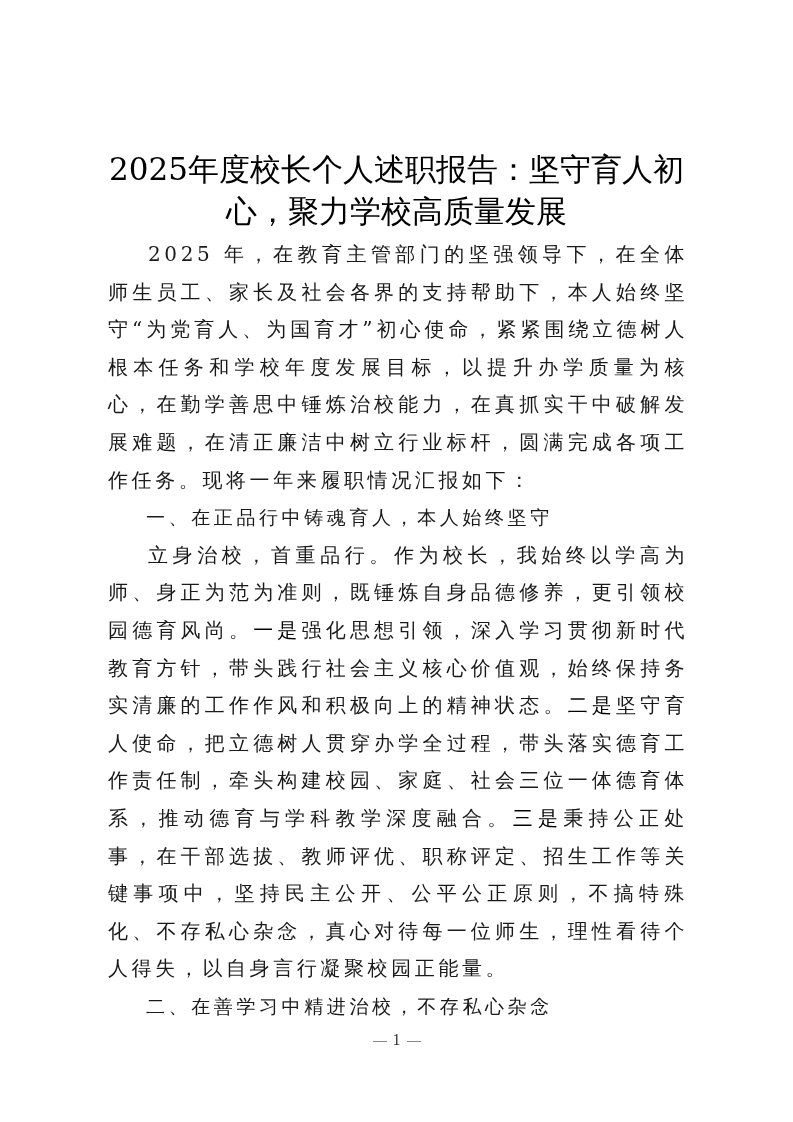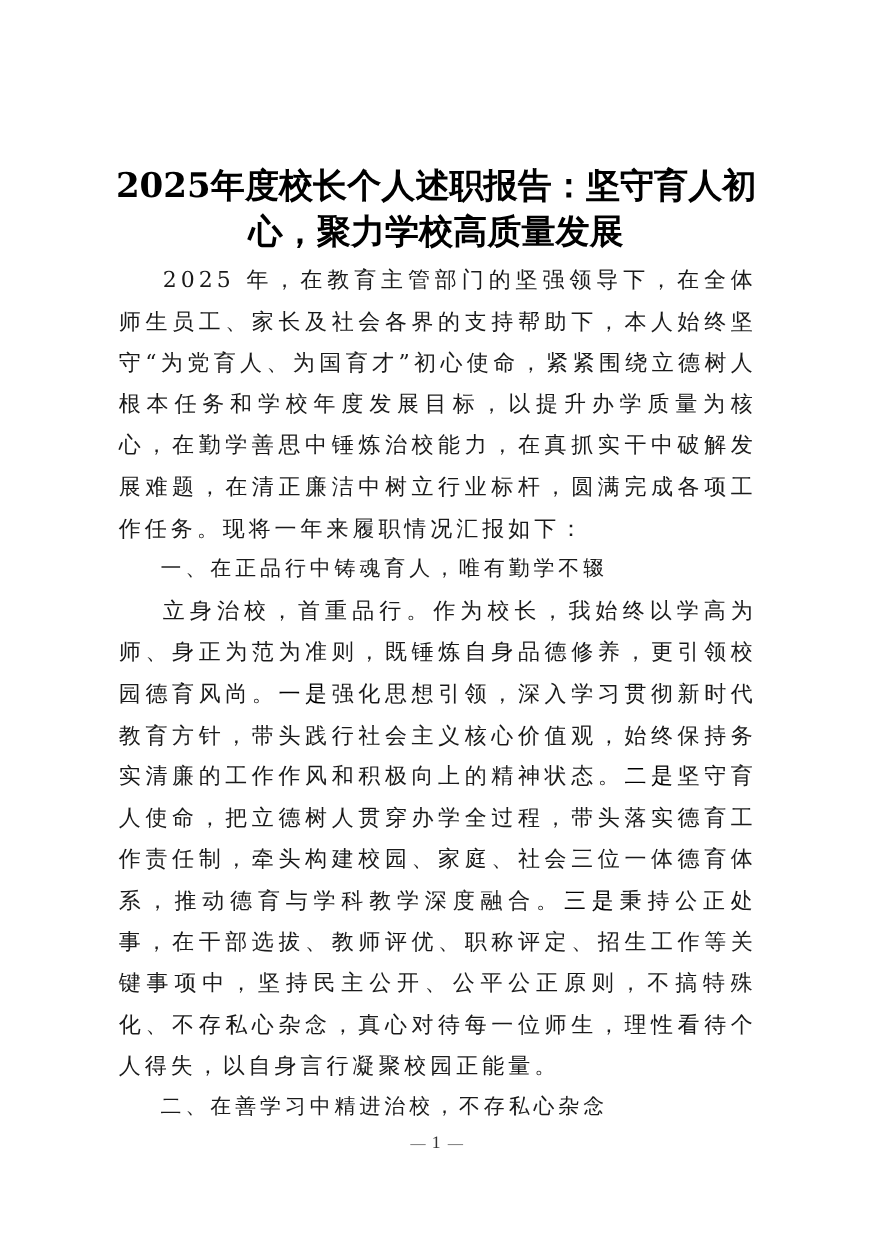--- a/index.html
+++ b/index.html
@@ -5,21 +5,21 @@
     html, body { margin: 0; padding: 0; background: #ffffff; }
     body { width: 793px; height: 1122px; position: relative; overflow: hidden; }
     .page {
       position: absolute; left: 0; top: 0; width: 793px; height: 1122px;
       background: #ffffff; color: #111111;
     }
     .title {
       position: absolute; left: 100px; top: 148px; width: 593px;
       text-align: center;
       font-family: "DejaVu Serif", "Liberation Serif", serif;
-      font-weight: bold; font-size: 31px; line-height: 42px;
+      font-weight: normal; font-size: 31px; line-height: 42px;
       letter-spacing: 0px; color: #000;
     }
     .body {
       position: absolute; left: 108px; top: 236px; width: 580px;
       font-family: "DejaVu Serif", "Liberation Serif", serif;
       font-size: 20px; line-height: 37.6px; color: #1a1a1a;
       letter-spacing: 3.6px;
     }
     .p { margin: 0; text-indent: 2em; text-align: justify; }
     .h { margin: 0; text-indent: 2em; font-family: "DejaVu Sans", "Liberation Sans", sans-serif; font-size: 19px; }
@@ -31,21 +31,21 @@
     .dash { display: inline-block; width: 14px; height: 1px; background: #888; vertical-align: middle; margin: 0 6px; }
   </style>
 </head>
 <body>
 
 <div class="page">
   <div class="title">2025年度校长个人述职报告：坚守育人初心，聚力学校高质量发展</div>
 
   <div class="body">
     <p class="p">2025 年，在教育主管部门的坚强领导下，在全体师生员工、家长及社会各界的支持帮助下，本人始终坚守“为党育人、为国育才”初心使命，紧紧围绕立德树人根本任务和学校年度发展目标，以提升办学质量为核心，在勤学善思中锤炼治校能力，在真抓实干中破解发展难题，在清正廉洁中树立行业标杆，圆满完成各项工作任务。现将一年来履职情况汇报如下：</p>
-    <p class="h">一、在正品行中铸魂育人，唯有勤学不辍</p>
+    <p class="h">一、在正品行中铸魂育人，本人始终坚守</p>
     <p class="p"><span>立身治校，首重品行。作为校长，我始终以学高为师、身正为范为准则，既锤炼自身品德修养，更引领校园德育风尚。</span><span class="b">一是</span><span>强化思想引领，深入学习贯彻新时代教育方针，带头践行社会主义核心价值观，始终保持务实清廉的工作作风和积极向上的精神状态。</span><span class="b">二是</span><span>坚守育人使命，把立德树人贯穿办学全过程，带头落实德育工作责任制，牵头构建校园、家庭、社会三位一体德育体系，推动德育与学科教学深度融合。</span><span class="b">三是</span><span>秉持公正处事，在干部选拔、教师评优、职称评定、招生工作等关键事项中，坚持民主公开、公平公正原则，不搞特殊化、不存私心杂念，真心对待每一位师生，理性看待个人得失，以自身言行凝聚校园正能量。</span></p>
     <p class="h">二、在善学习中精进治校，不存私心杂念</p>
   </div>
 
   <div class="footer">
     <span class="dash"></span><span>1</span><span class="dash"></span>
   </div>
 </div>
 
 </body></html>

